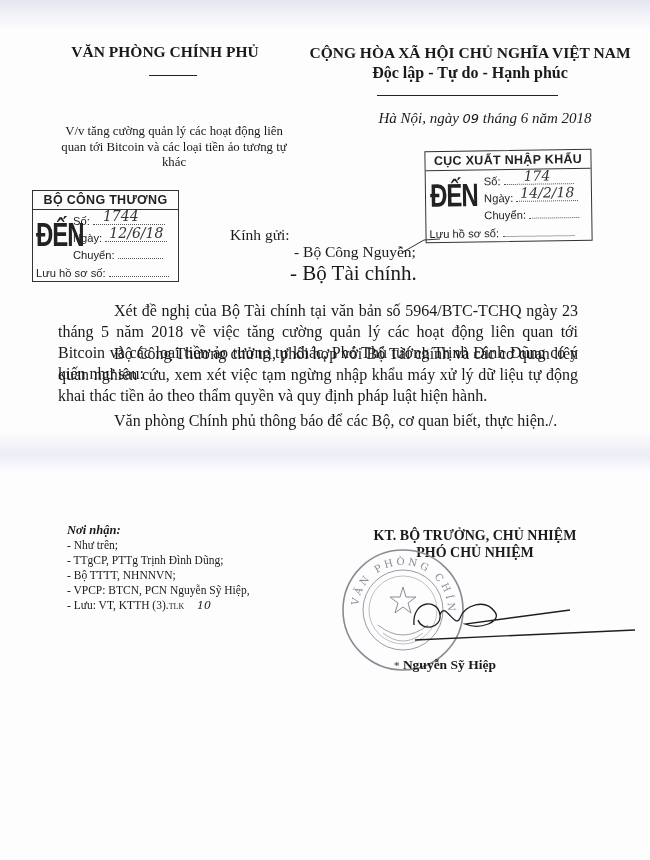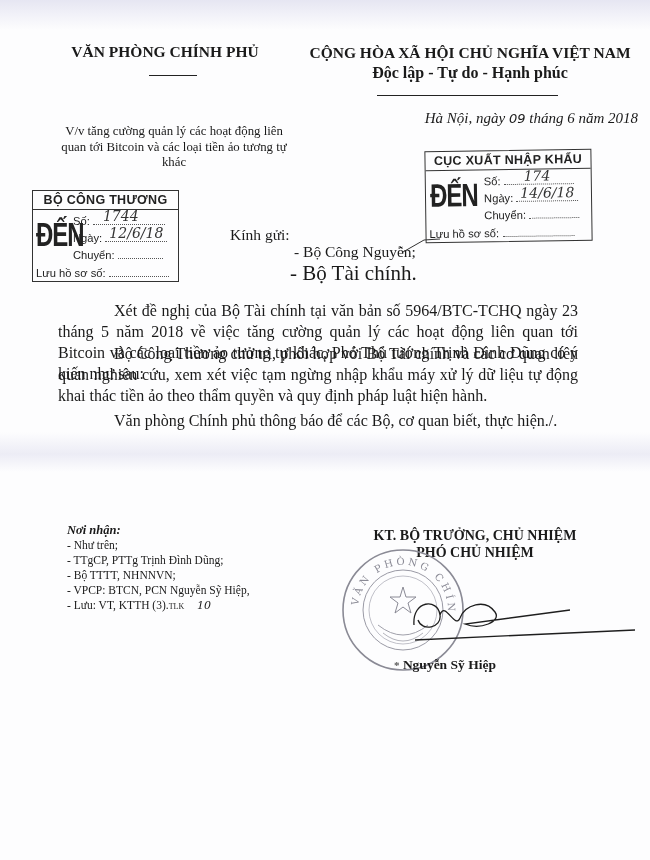--- a/index.html
+++ b/index.html
@@ -25,21 +25,21 @@
 
   .issuer { left:40px; top:43px; width:250px; font-size:15.5px; }
   .issuer-rule { left:149px; top:75px; width:48px; height:1px; background:#222; }
   .nation { left:300px; top:43px; width:340px; font-size:15.5px; line-height:20px; }
   .nation-rule { left:377px; top:95px; width:181px; height:1px; background:#222; }
 
   .docno { left:60px; top:98px; width:240px; font-size:16px; }
   .docno .hand { font-family:"DejaVu Sans Mono", monospace; font-style:italic; font-size:13px; letter-spacing:1px; }
   .subject { left:54px; top:124px; width:240px; font-size:12.8px; line-height:15.5px; }
 
-  .date { left:368px; top:110px; width:270px; font-size:15px;text-align:right; }
+  .date { left:350px; top:110px; width:270px; font-size:15px; }
   .date .hand { font-family:"DejaVu Sans", sans-serif; font-size:13px; }
 
   .stamp {
     border:1.3px solid #333; background:transparent;
     font-family:"Liberation Sans", "DejaVu Sans", sans-serif; color:#222;
   }
   .stamp .st-title {
     text-align:center; border-bottom:1.3px solid #333; font-size:12.5px; font-weight:bold;
     letter-spacing:0.3px; padding:2px 0;
   }
@@ -107,21 +107,21 @@
   <div class="abs stamp stamp-cxnk">
     <div class="st-title">CỤC XUẤT NHẬP KHẨU</div>
     <div class="st-body">
       <div class="den" style="left:4px; top:6px;">ĐẾN</div>
       <div class="row" style="left:58px; top:3px;">
         <span>Số:</span>
         <span class="dots" style="width:70px; height:11px;"><span class="hw" style="left:20px;">174</span></span>
       </div>
       <div class="row" style="left:58px; top:20px;">
         <span>Ngày:</span>
-        <span class="dots" style="width:62px; height:11px;"><span class="hw">14/6/18</span></span>
+        <span class="dots" style="width:62px; height:11px;"><span class="hw">14/2/18</span></span>
       </div>
       <div class="row" style="left:58px; top:37px;">
         <span>Chuyển:</span>
         <span class="dots" style="width:50px; height:11px;"></span>
       </div>
       <div class="foot" style="left:3px; top:55px;">
         <span>Lưu hồ sơ số:</span>
         <span class="dots" style="width:72px; height:11px;"></span>
       </div>
     </div>

